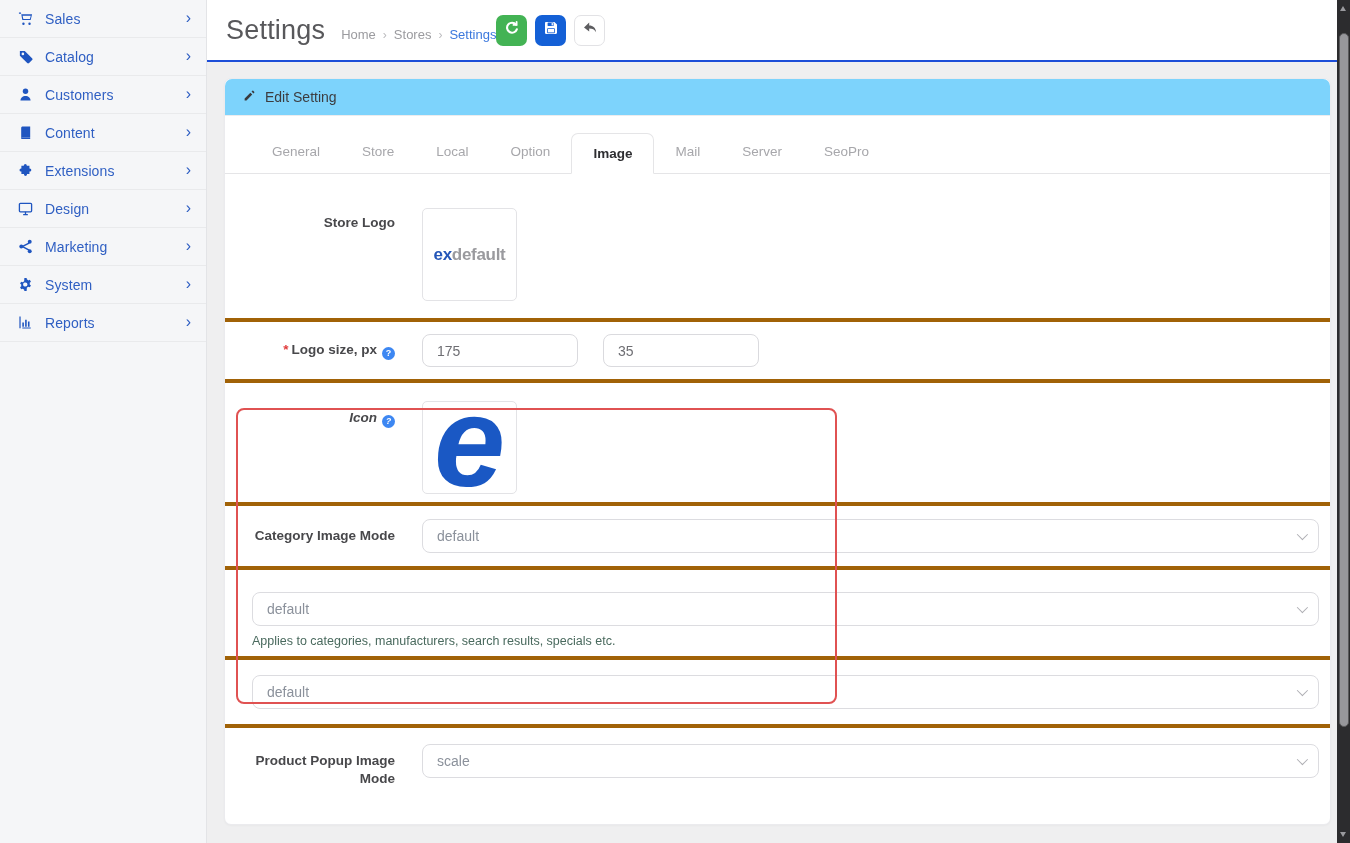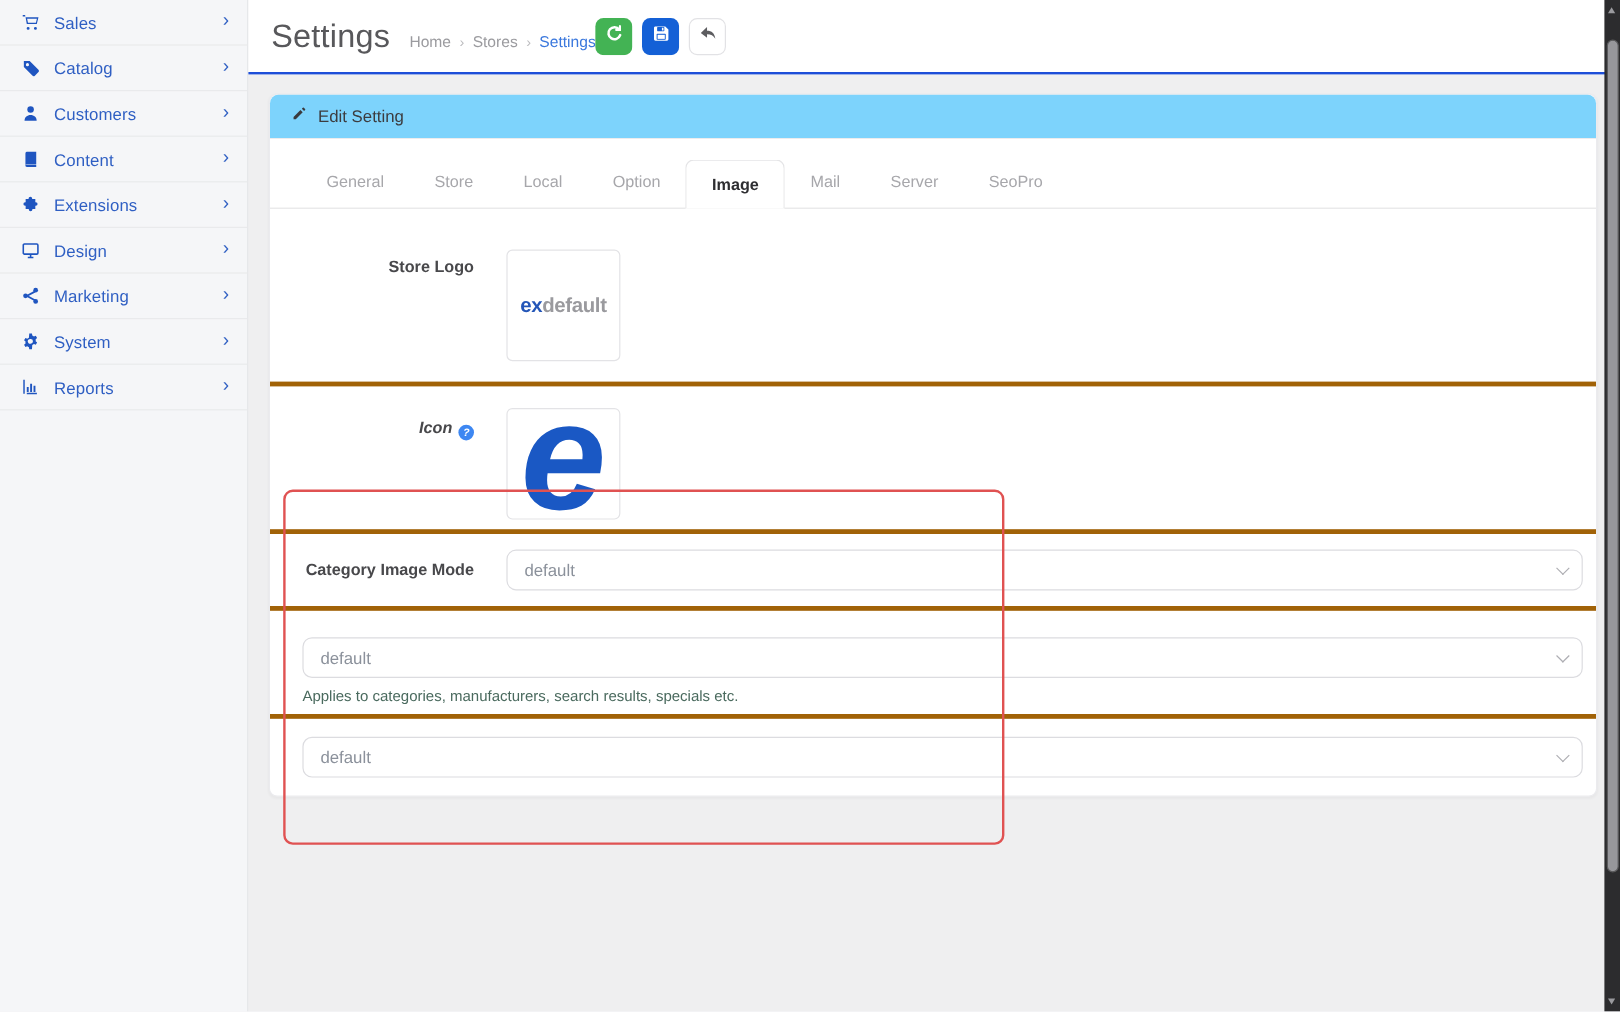--- a/index.html
+++ b/index.html
@@ -265,20 +265,31 @@
 
         <div class="row" id="row-logo">
           <div class="lbl">Store Logo</div>
           <div class="fld">
             <div class="thumb-box">
               <span class="logo-text"><span class="lt-a">ex</span><span class="lt-b">default</span></span>
             </div>
           </div>
         </div>
 
+        <div class="row" id="row-size">
+          <div class="lbl">
+            <span class="req">*</span><span>Logo size, px</span><span class="q-icon">?</span>
+          </div>
+          <div class="fld">
+            <div class="inputs-pair">
+              <input class="txt-input" type="text" value="175" style="">
+              <input class="txt-input" type="text" value="35" style="">
+            </div>
+          </div>
+        </div>
 
         <div class="row" id="row-icon">
           <div class="lbl">
             <span>Icon</span><span class="q-icon">?</span>
           </div>
           <div class="fld">
             <div class="thumb-box">
               <span class="big-e">e</span>
             </div>
           </div>
@@ -306,20 +317,29 @@
 
         <div class="row" id="row-thumb">
           <div class="fld">
             <div class="select">
               <span class="sel-val">default</span>
               <span class="sel-chev"></span>
             </div>
           </div>
         </div>
 
+        <div class="row" id="row-popup">
+          <div class="lbl">Product Popup Image Mode</div>
+          <div class="fld">
+            <div class="select">
+              <span class="sel-val">scale</span>
+              <span class="sel-chev"></span>
+            </div>
+          </div>
+        </div>
 
       </div>
     </div>
 
     <div id="annotation"></div>
   </div>
 
   <div id="scrollbar">
     <div class="sb-arrow up"></div>
     <div id="sb-thumb"></div>

